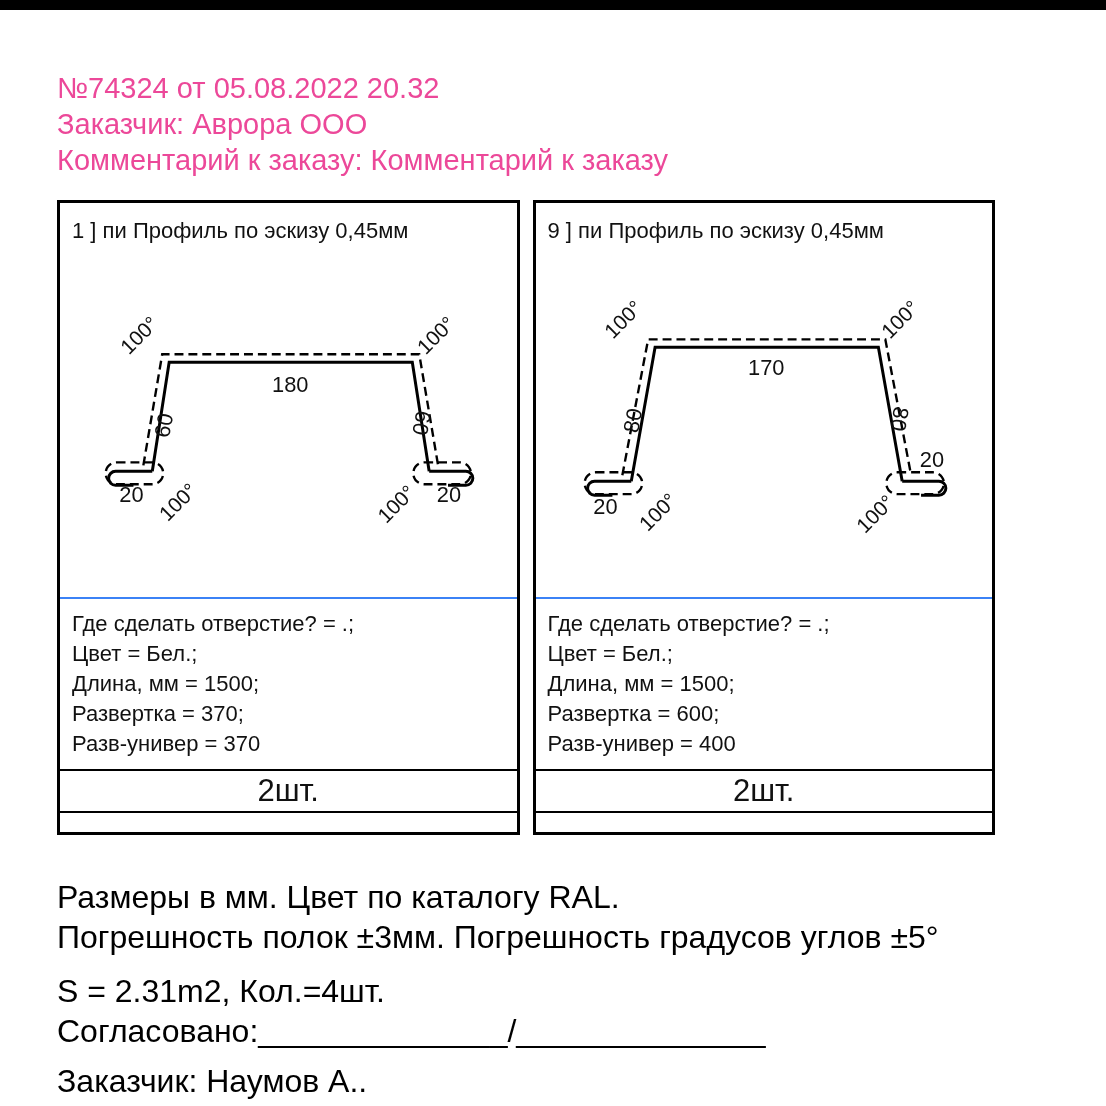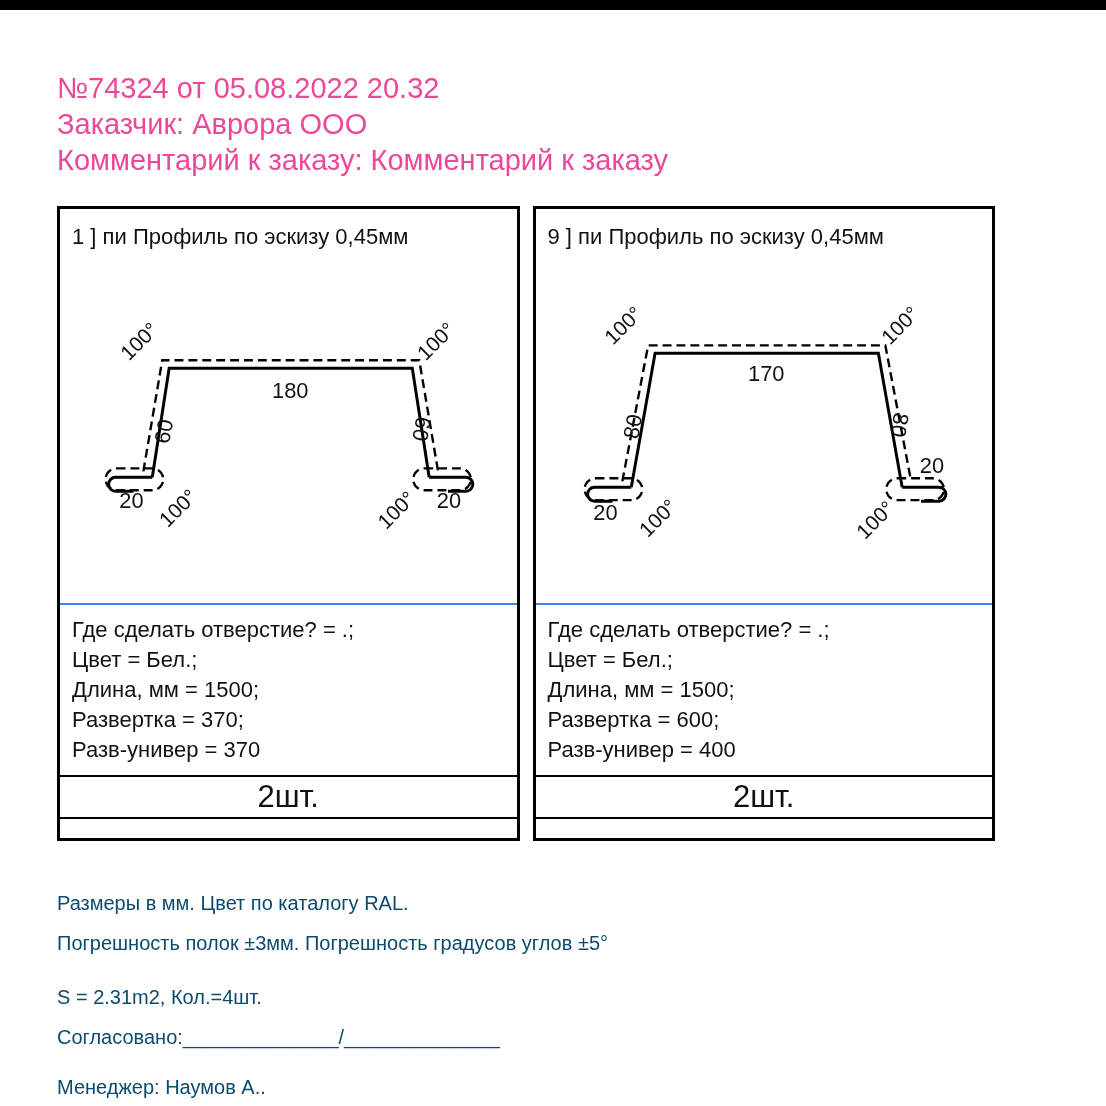--- a/index.html
+++ b/index.html
@@ -7,31 +7,31 @@
     width: 1106px; height: 1106px;
     background: #ffffff;
     font-family: "Liberation Sans", sans-serif;
     color: #111;
   }
   .page { width: 1106px; height: 1106px; position: relative; overflow: hidden; background:#fff; }
   .topbar { width: 100%; height: 10px; background: #000; }
   .content { padding: 0 57px; }
   .header-block { margin-top: 60px; }
   .header-line { font-size: 29px; line-height: 36px; color: #ec4899; }
-  .cards { display: flex; gap: 13px; margin-top: 28px; width: 938px; border-radius: 12px; }
+  .cards { display: flex; gap: 13px; margin-top: 22px; width: 938px; border-radius: 12px; }
   .card { flex: 1 1 0; border: 3px solid #000; background: #fff; height: 635px; display: flex; flex-direction: column; }
   .card-title { padding: 14px 12px 4px 12px; font-size: 22px; line-height: 28px; height: 50px; }
   .drawing { flex: 1 1 auto; }
   .drawing svg { display: block; width: 100%; height: auto; }
   .specs { border-top: 2px solid #3b82f6; padding: 10px 12px; }
   .spec-line { font-size: 22px; line-height: 30px; }
   .qty-row { border-top: 2px solid #000; height: 42px; display: flex; align-items: center; justify-content: center; font-size: 31px; }
   .card-foot { border-top: 2px solid #000; height: 21px; }
   .footer-block { margin-top: 42px; }
-  .footer-line { font-size: 20px; line-height: 40px; color: #0c4a6e; }
+  .footer-line { font-size: 32px; line-height: 40px; color: #000000; }
   .footer-line.gap { margin-top: 14px; }
   .footer-line.gap2 { margin-top: 10px; }
   svg text { font-family: "Liberation Sans", sans-serif; fill: #111; }
   .dim { font-size: 22px; }
   .ang { font-size: 21px; }
   .solid { fill: none; stroke: #000; stroke-width: 3; }
   .dashed { fill: none; stroke: #000; stroke-width: 2.4; stroke-dasharray: 9 5; }
 </style>
 </head>
 <body>
@@ -120,16 +120,16 @@
         <div class="card-foot"></div>
       </section>
 
     </div>
 
     <div class="footer-block">
       <div class="footer-line">Размеры в мм. Цвет по каталогу RAL.</div>
       <div class="footer-line">Погрешность полок ±3мм. Погрешность градусов углов ±5°</div>
       <div class="footer-line gap">S = 2.31m2, Кол.=4шт.</div>
       <div class="footer-line">Согласовано:______________/______________</div>
-      <div class="footer-line gap2">Менеджер: Наумов А..</div>
+      <div class="footer-line gap2">Заказчик: Наумов А..</div>
     </div>
   </div>
 </div>
 
 </body></html>

